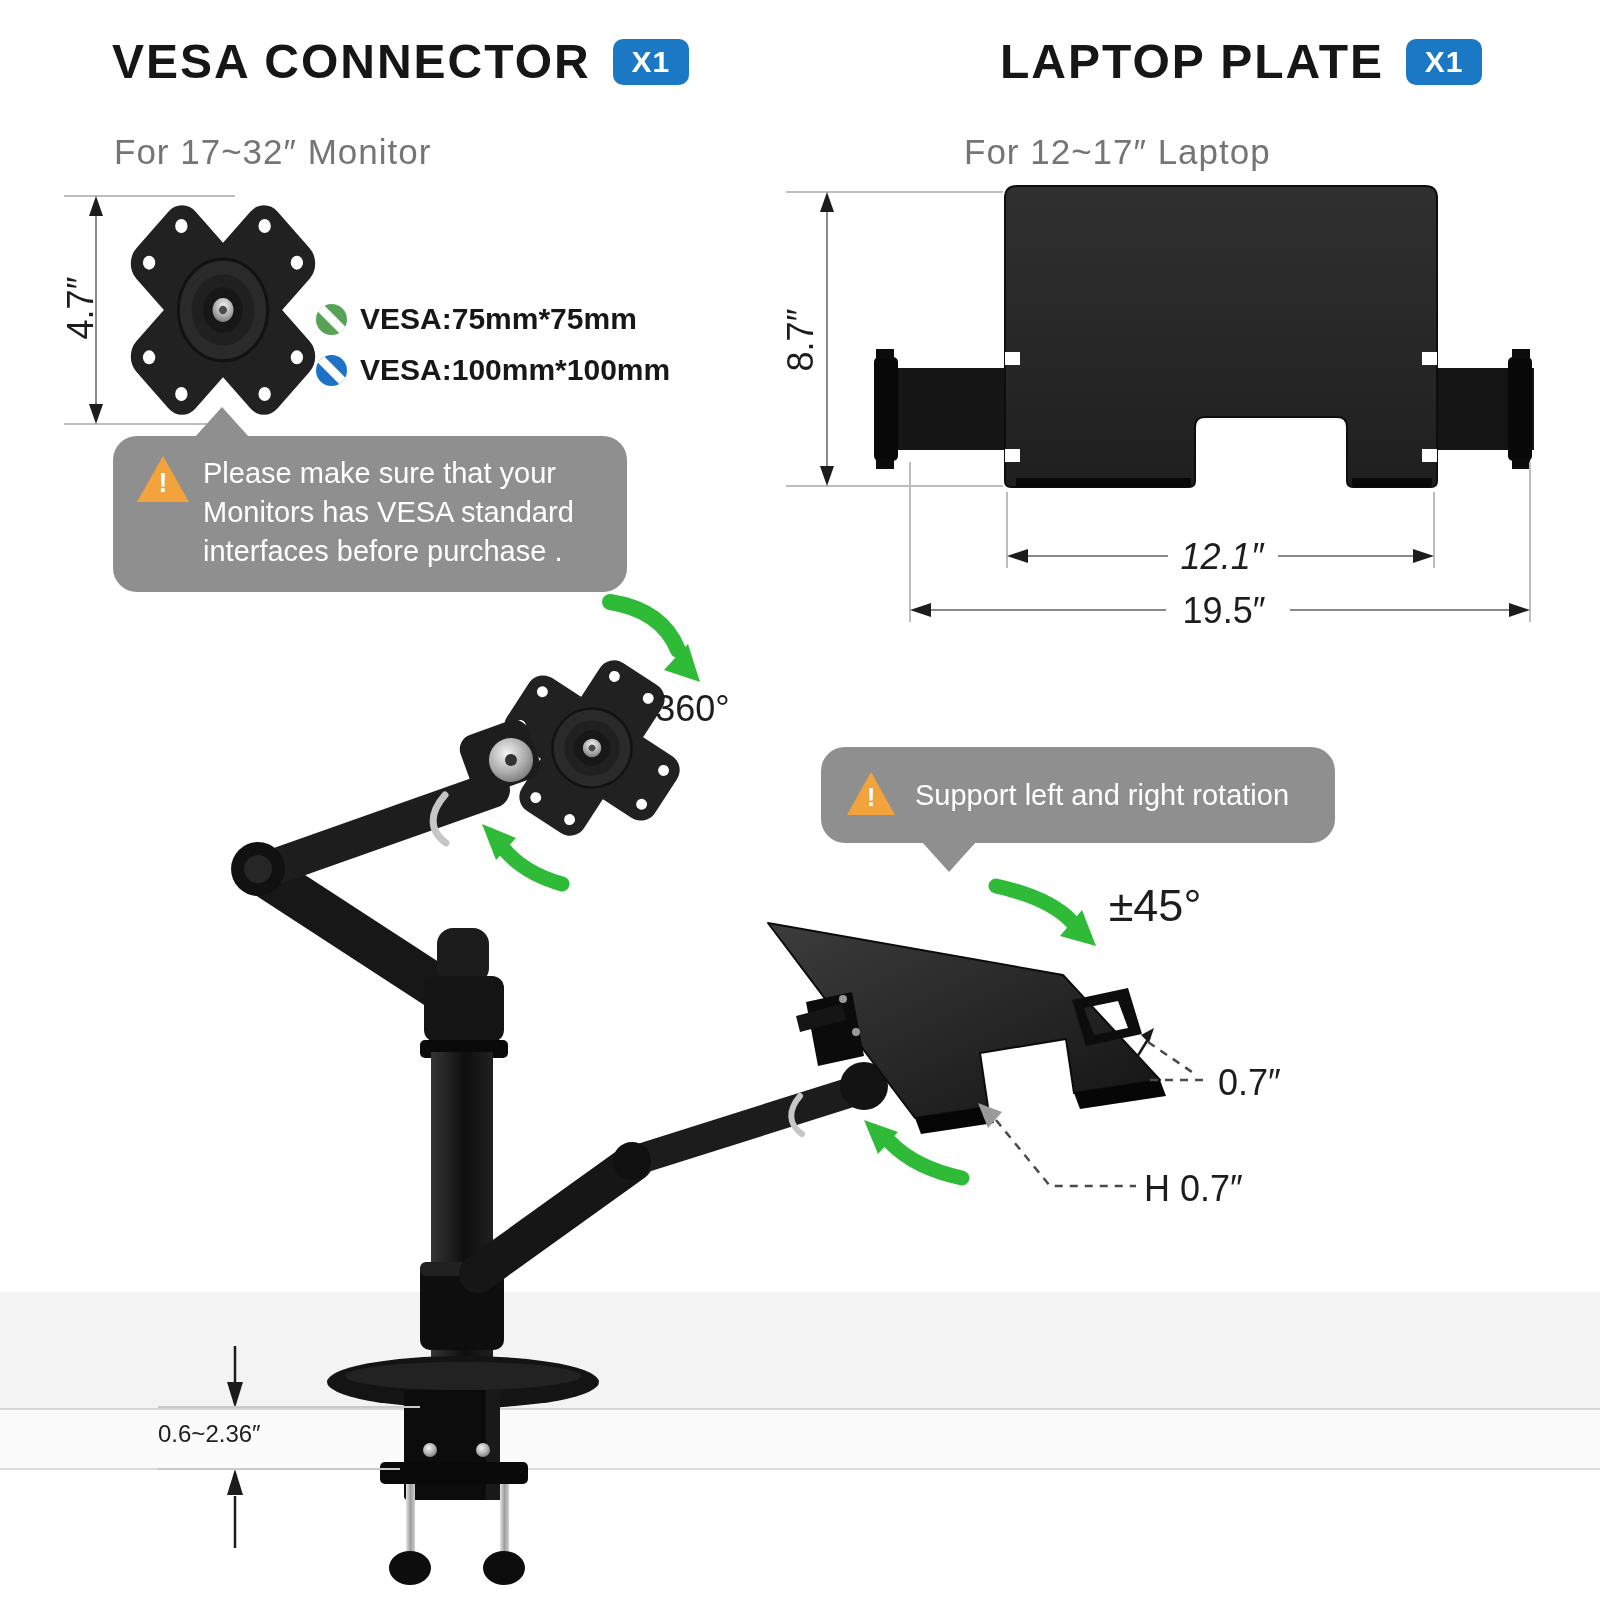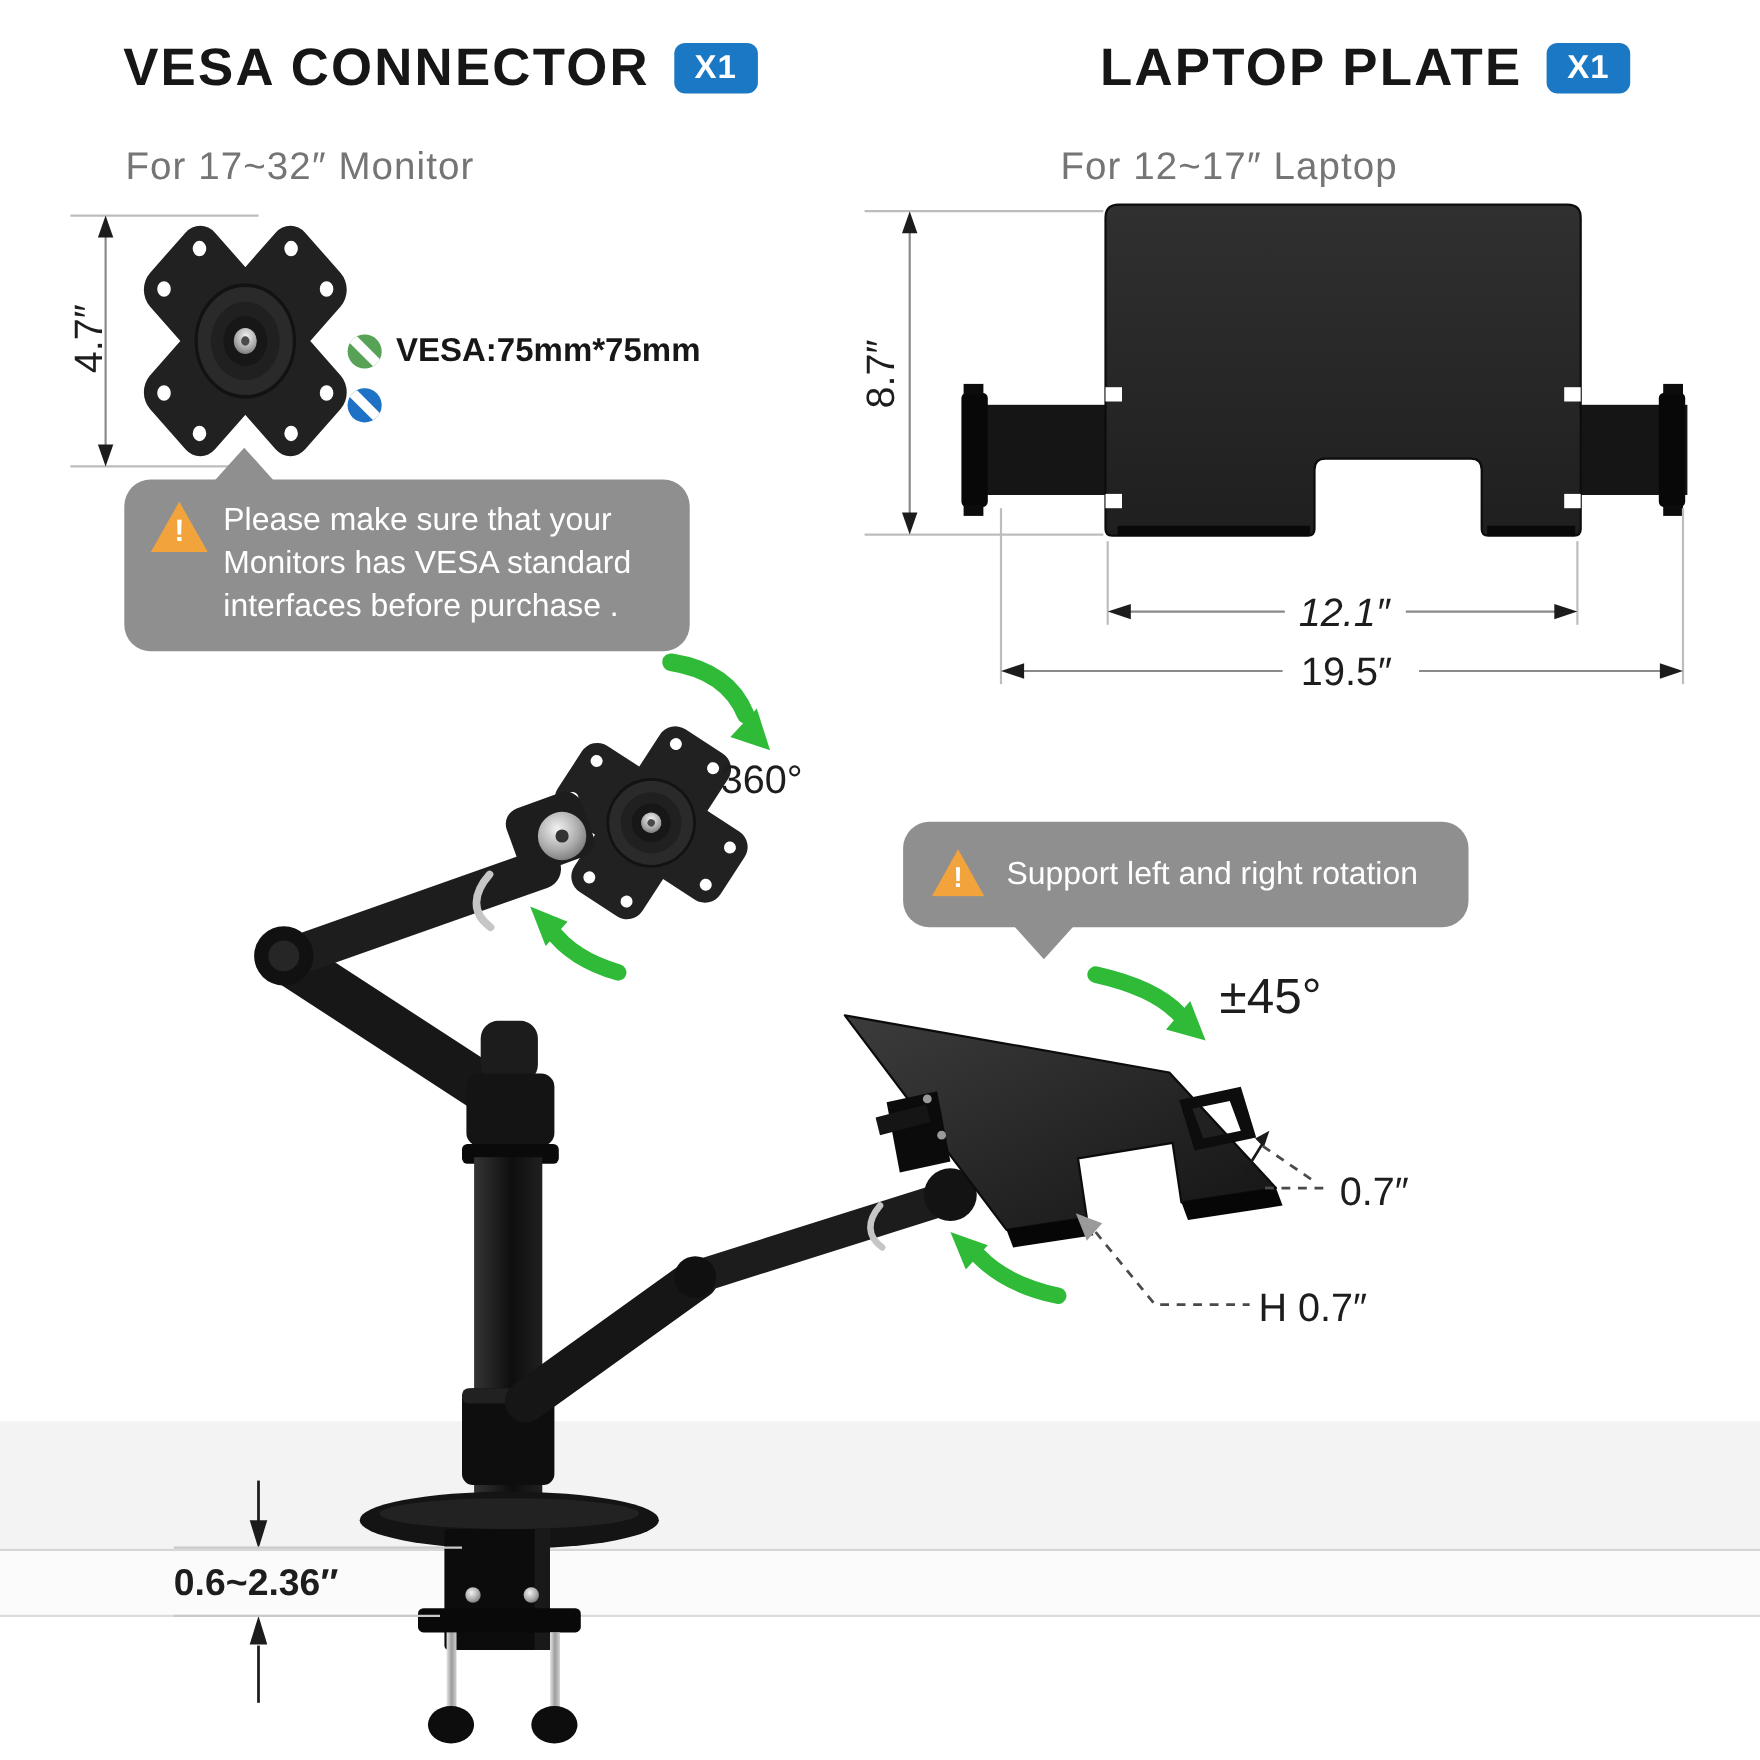--- a/index.html
+++ b/index.html
@@ -36,21 +36,21 @@
        border-top:30px solid var(--callout-gray,#8f8f8f);}
   .warn{position:absolute;width:52px;height:46px;background:var(--warning-orange,#f2a33c);
         clip-path:polygon(50% 0,100% 100%,0 100%);display:flex;align-items:flex-end;
         justify-content:center;color:#fff;font-weight:800;font-size:28px;line-height:1;
         padding-bottom:5px;box-sizing:border-box;}
   .ctext{position:absolute;font-size:29px;line-height:39px;white-space:pre-line;font-weight:400;}
 
   
   .dim{position:absolute;font-size:36px;color:#1d1d1d;text-align:center;font-weight:400;}
   .rot{transform:rotate(-90deg);}
-  .small-dim{font-size:34px;font-weight:bold;}
+  .small-dim{font-size:24px;}
 
   
   .desk-band{position:absolute;left:0;top:1292px;width:1600px;height:178px;background:#f3f3f3;}
   .desk-slab{position:absolute;left:0;top:1408px;width:1600px;height:62px;background:#fbfbfb;
              border-top:2px solid #d7d7d7;border-bottom:2px solid #dcdcdc;box-sizing:border-box;}
   svg{position:absolute;left:0;top:0;}
 </style>
 </head>
 <body>
 
@@ -251,20 +251,21 @@
   </div>
   <div class="abs subtitle" style="left:964px;top:96px;">For 12~17″ Laptop</div>
 
   <div class="abs bullets" style="left:316px;top:262px;">
     <div class="brow">
       <span class="bdot green"></span>
       <span class="btxt"><span class="pfx">VESA</span><span>:75mm*75mm</span></span>
     </div>
     <div class="brow">
       <span class="bdot blue"></span>
+      <span class="btxt"><span class="pfx">VESA</span><span>:100mm*100mm</span></span>
     </div>
   </div>
 
   <div class="callout" style="left:113px;top:436px;width:514px;height:156px;">
     <div class="ptr-up" style="left:82px;"></div>
     <div class="warn" style="left:24px;top:20px;">
         <span>!</span>
       </div>
     <div class="ctext" style="left:90px;top:18px;width:420px;">Please make sure that your
 Monitors has VESA standard

